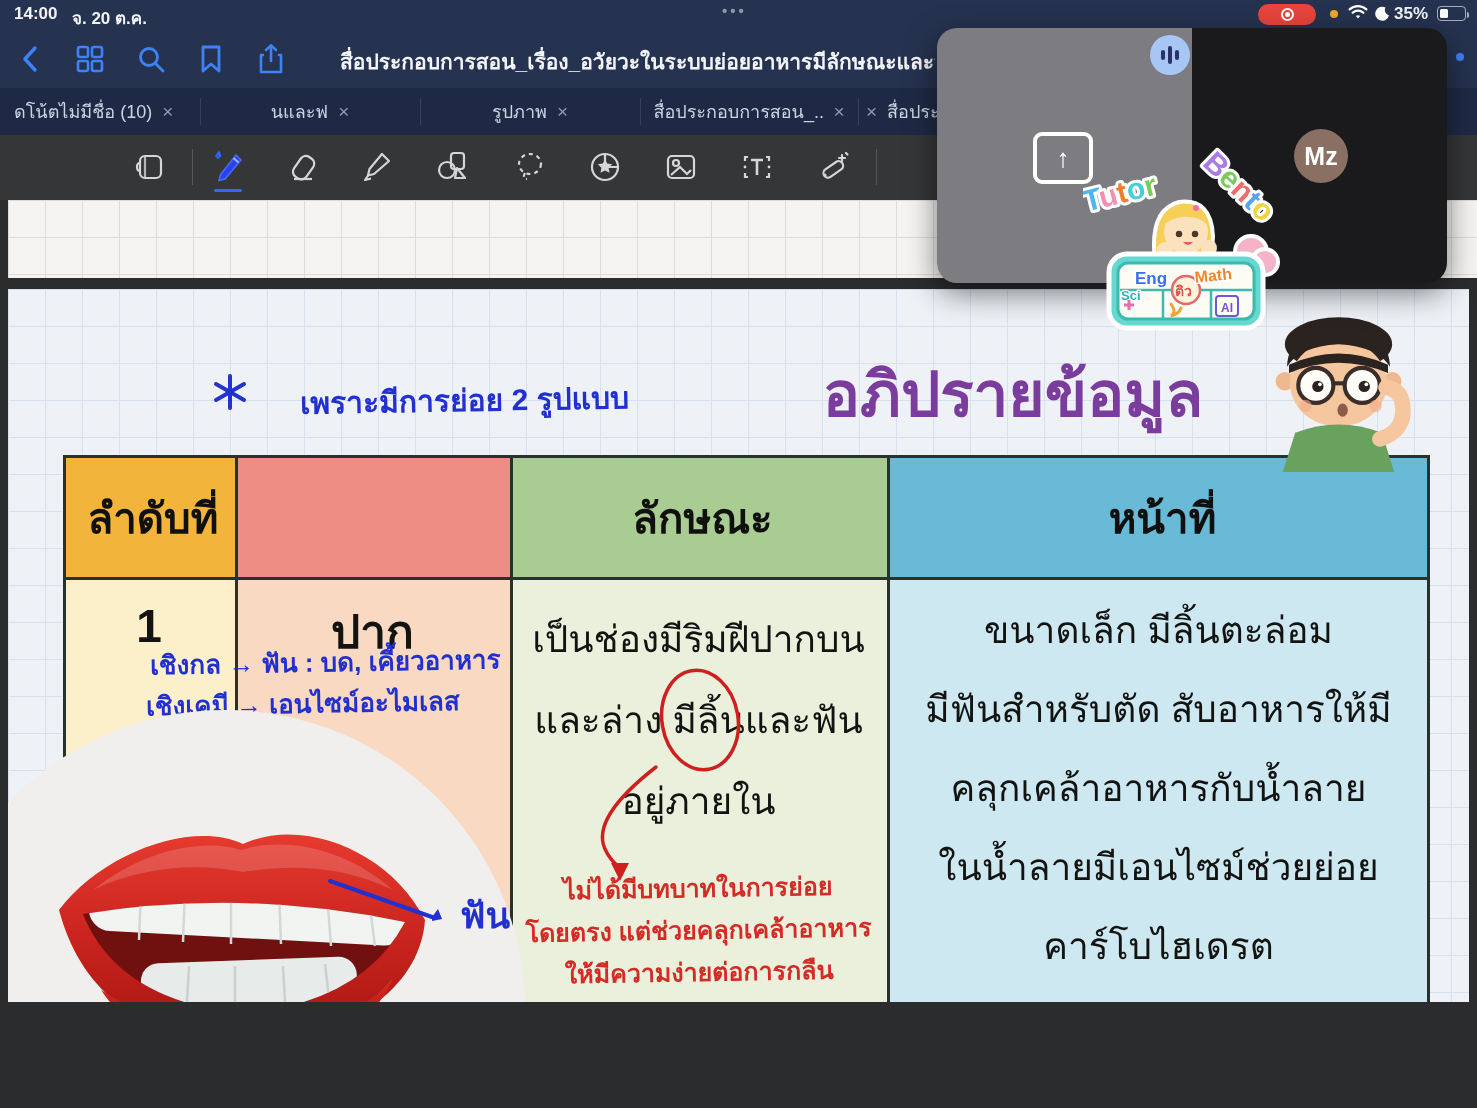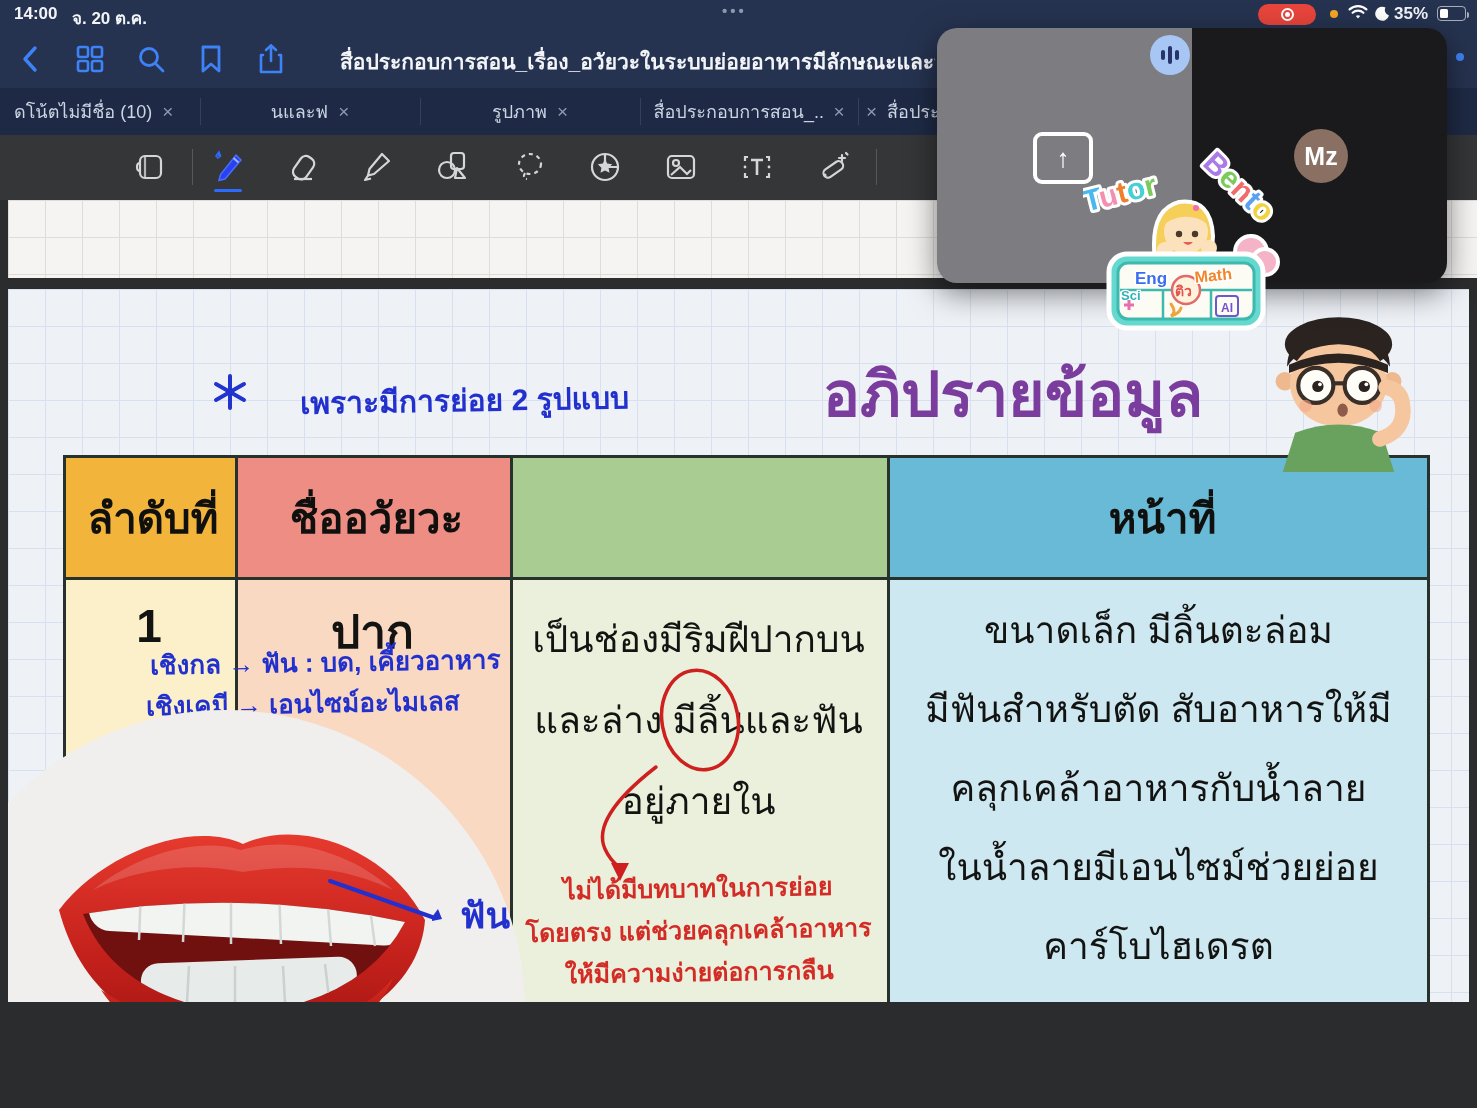--- a/index.html
+++ b/index.html
@@ -125,21 +125,21 @@
     <div class="tline" style="left:55px;top:166px;width:1367px;height:3px;"></div>
     <div class="tline" style="left:55px;top:764px;width:1367px;height:3px;"></div>
     <div class="tline" style="left:55px;top:166px;width:3px;height:601px;"></div>
     <div class="tline" style="left:1419px;top:166px;width:3px;height:601px;"></div>
     <div class="tline" style="left:227px;top:166px;width:3px;height:601px;"></div>
     <div class="tline" style="left:502px;top:166px;width:3px;height:601px;"></div>
     <div class="tline" style="left:879px;top:166px;width:3px;height:601px;"></div>
     <div class="tline" style="left:55px;top:288px;width:1367px;height:3px;"></div>
 
     <div class="hdr-label" style="left:55px;top:166px;width:172px;height:125px;">ลำดับที่</div>
-    <div class="hdr-label" style="left:227px;top:166px;width:275px;height:125px;">ชื่ออวัยวะ</div>
+    <div class="hdr-label" style="left:502px;top:166px;width:377px;height:125px;">ลักษณะ</div>
     <div class="hdr-label" style="left:879px;top:166px;width:543px;height:125px;">หน้าที่</div>
 
     <div class="cell-text c-center" style="left:55px;top:310px;width:172px;font-size:46px;font-weight:600;">1</div>
     <div class="cell-text c-center" style="left:227px;top:306px;width:275px;font-size:46px;font-weight:700;">ปาก</div>
     <div class="cell-text ink-blue" style="left:142px;top:352px;width:400px;font-size:26px;transform:rotate(-1deg);">เชิงกล → ฟัน : บด, เคี้ยวอาหาร</div>
     <div class="cell-text ink-blue" style="left:138px;top:393px;width:400px;font-size:26px;transform:rotate(-1deg);">เชิงเคมี → เอนไซม์อะไมเลส</div>
 
     <div class="cell-text c-center" style="left:505px;top:310px;width:371px;font-size:37px;font-weight:500;line-height:81px;">
       <div>เป็นช่องมีริมฝีปากบน</div>
       <div>และล่าง มีลิ้นและฟัน</div>

